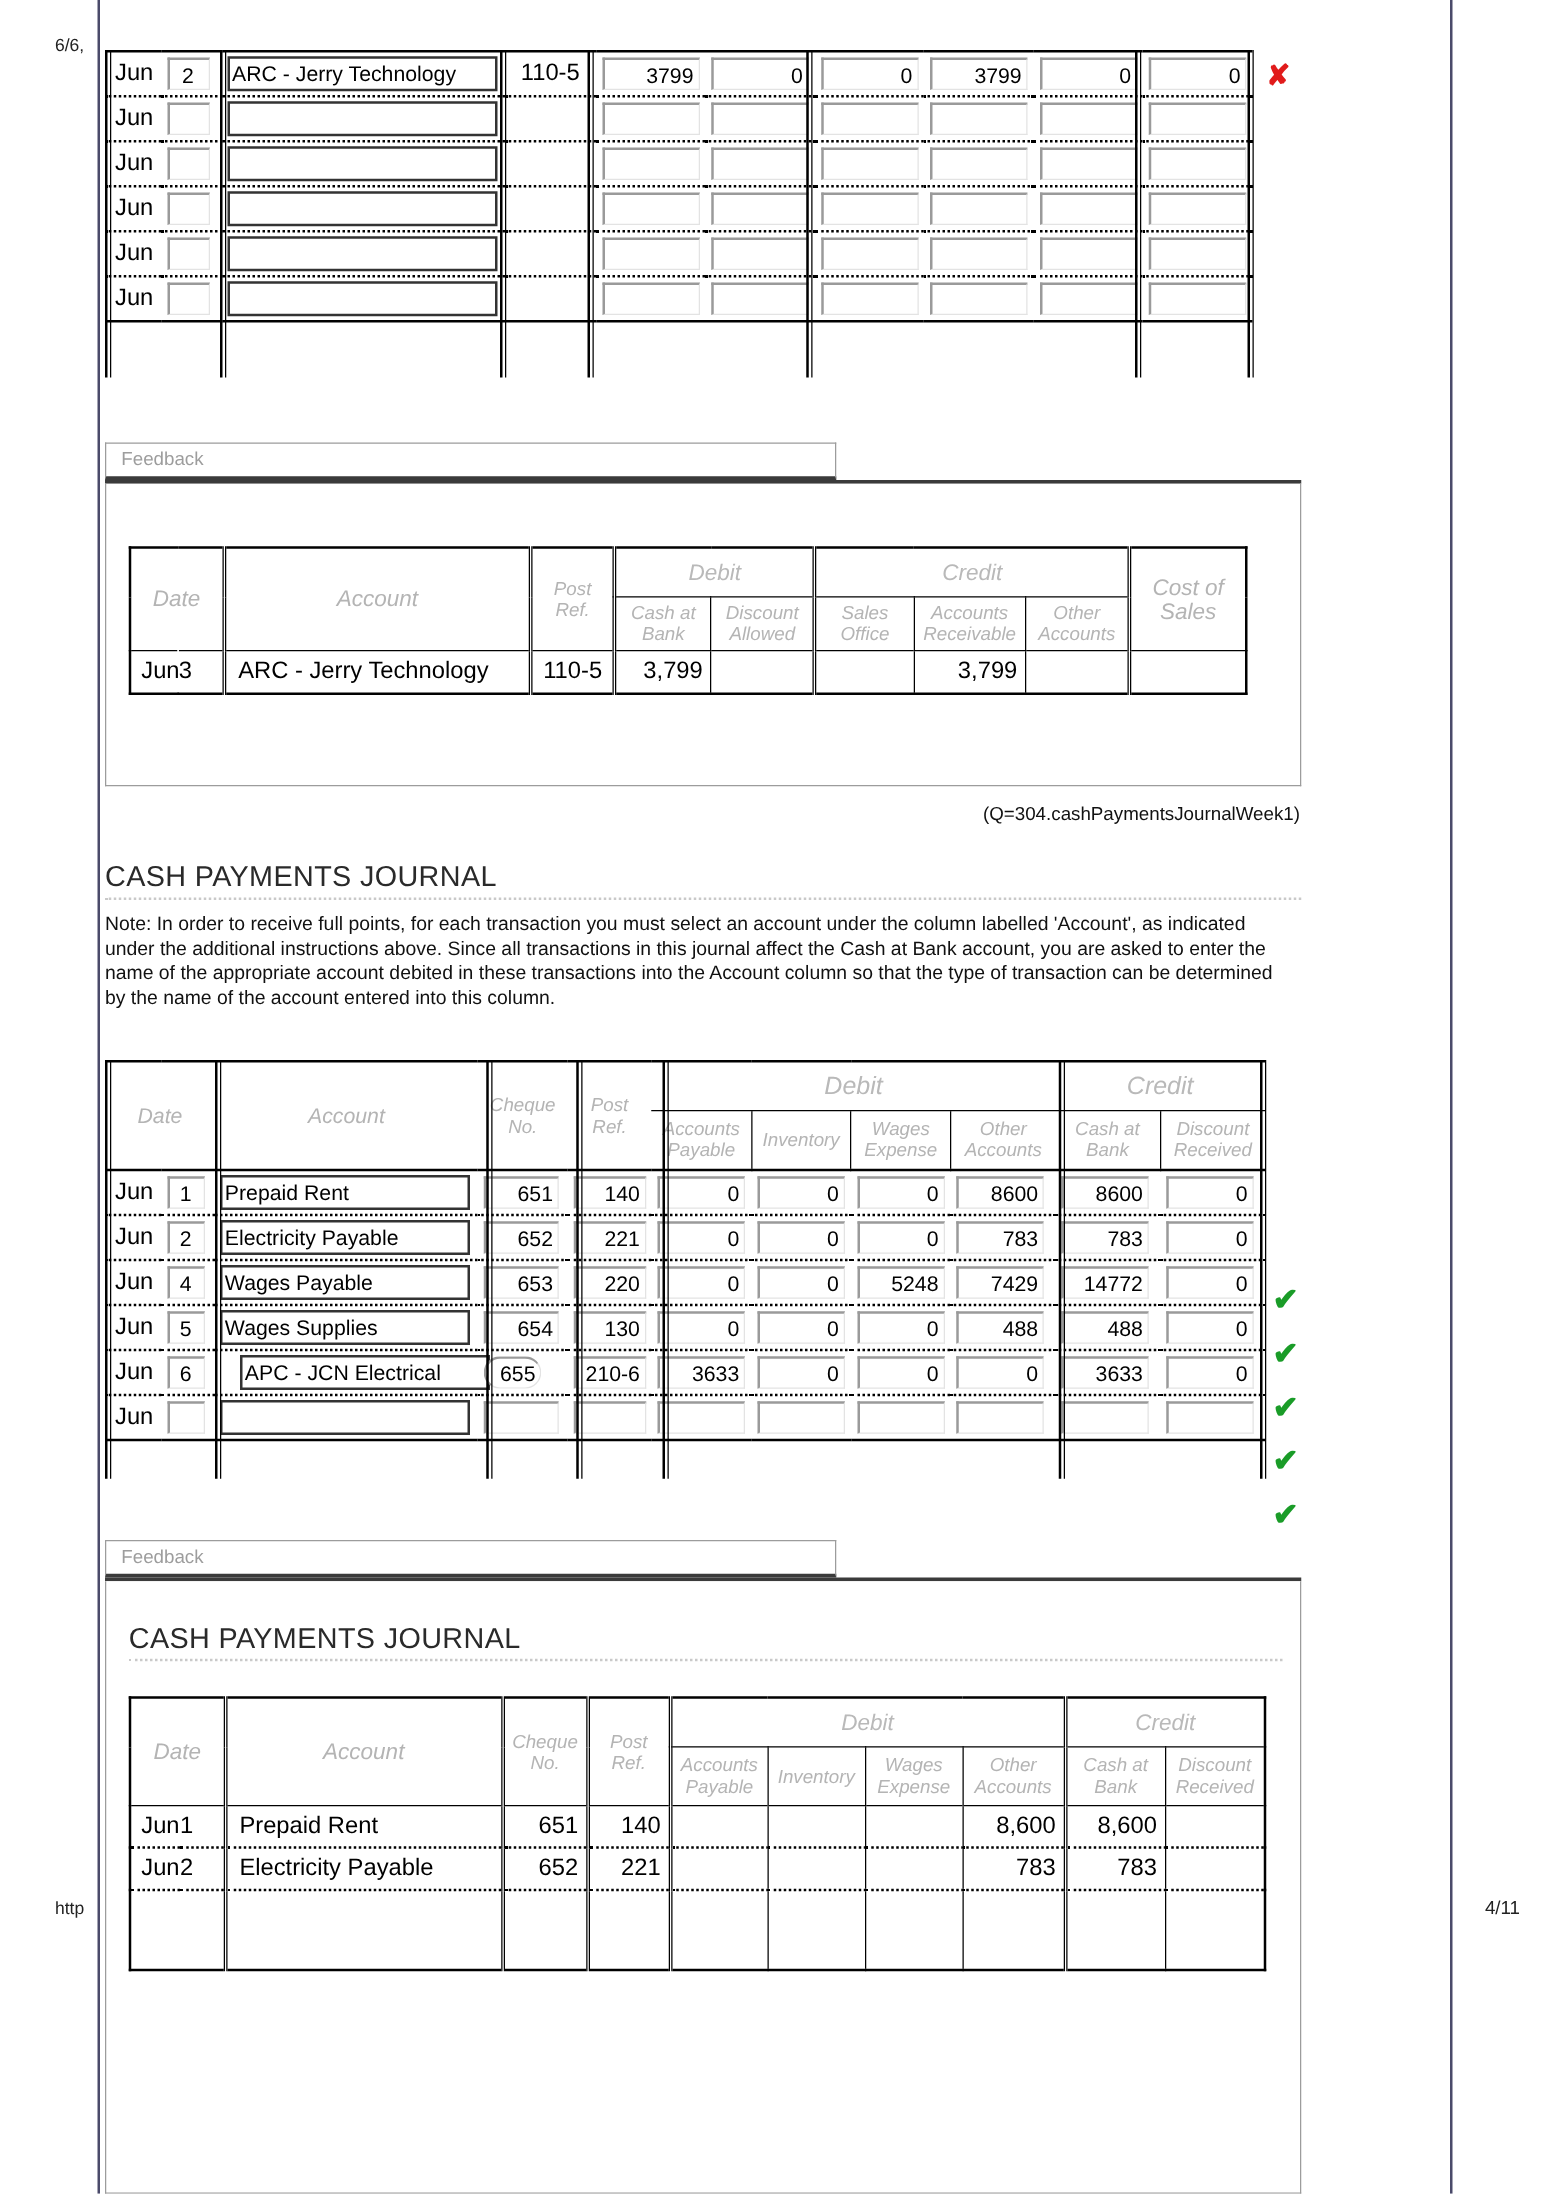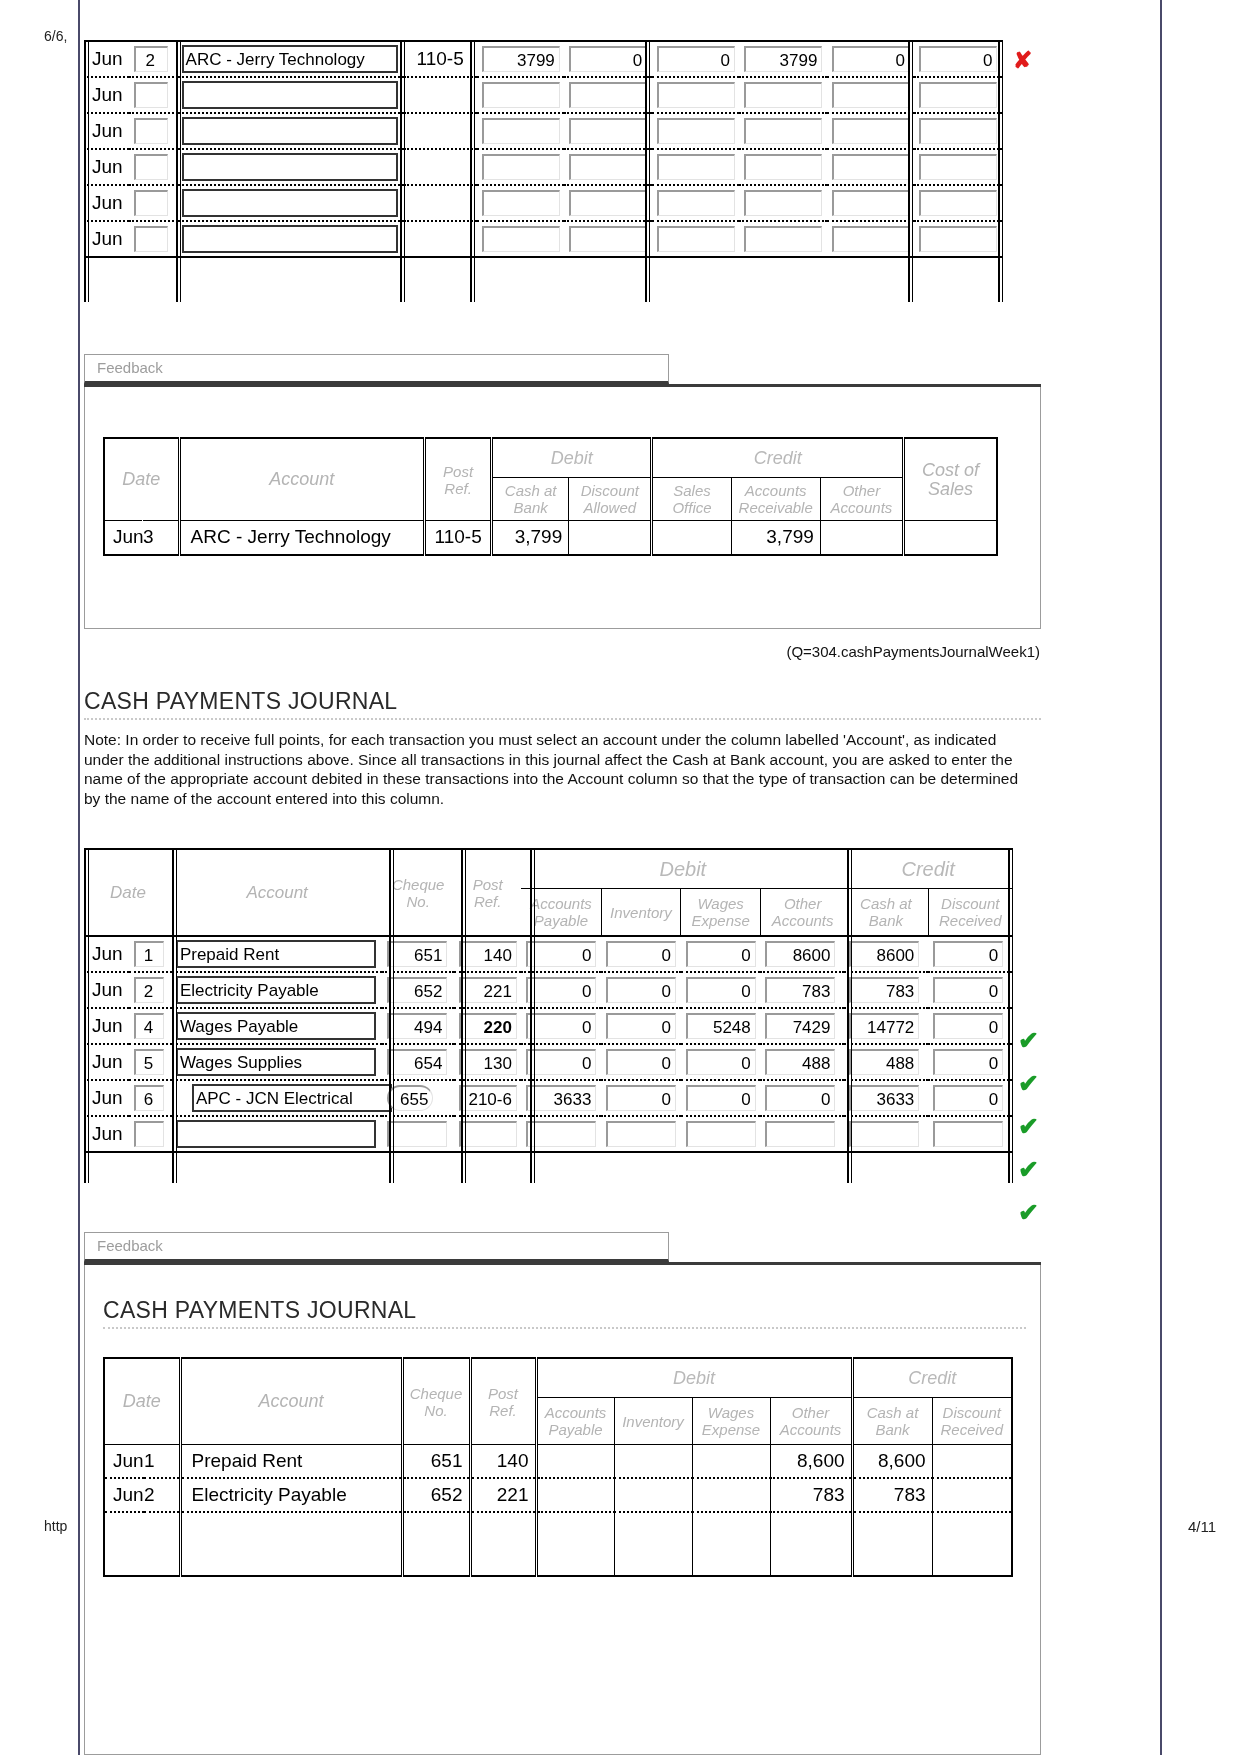--- a/index.html
+++ b/index.html
@@ -531,23 +531,23 @@
         </tr>
         <tr style="border-top: 2px dotted rgb(0, 0, 0);">
           <td style="font-size: 19px; padding-left: 8px;">Jun</td>
           <td style="padding: 4px 5px;">
             <div class="inp ctr" style="width: 30px;">4</div>
           </td>
           <td style="padding: 3px 4px;">
             <div class="inp txt" style="width: 200px;">Wages Payable</div>
           </td>
           <td style="padding: 4px 5px;">
-            <div class="inp " style="width: 60px;">494</div>
-          </td>
-          <td style="padding: 4px 5px; font-weight: bold;">
+            <div class="inp " style="width: 60px;">653</div>
+          </td>
+          <td style="padding: 4px 5px;">
             <div class="inp " style="width: 58px;">220</div>
           </td>
           <td style="padding: 4px 5px;">
             <div class="inp " style="width: 70px;">0</div>
           </td>
           <td style="padding: 4px 5px;">
             <div class="inp " style="width: 70px;">0</div>
           </td>
           <td style="padding: 4px 5px;">
             <div class="inp " style="width: 70px;">5248</div>

